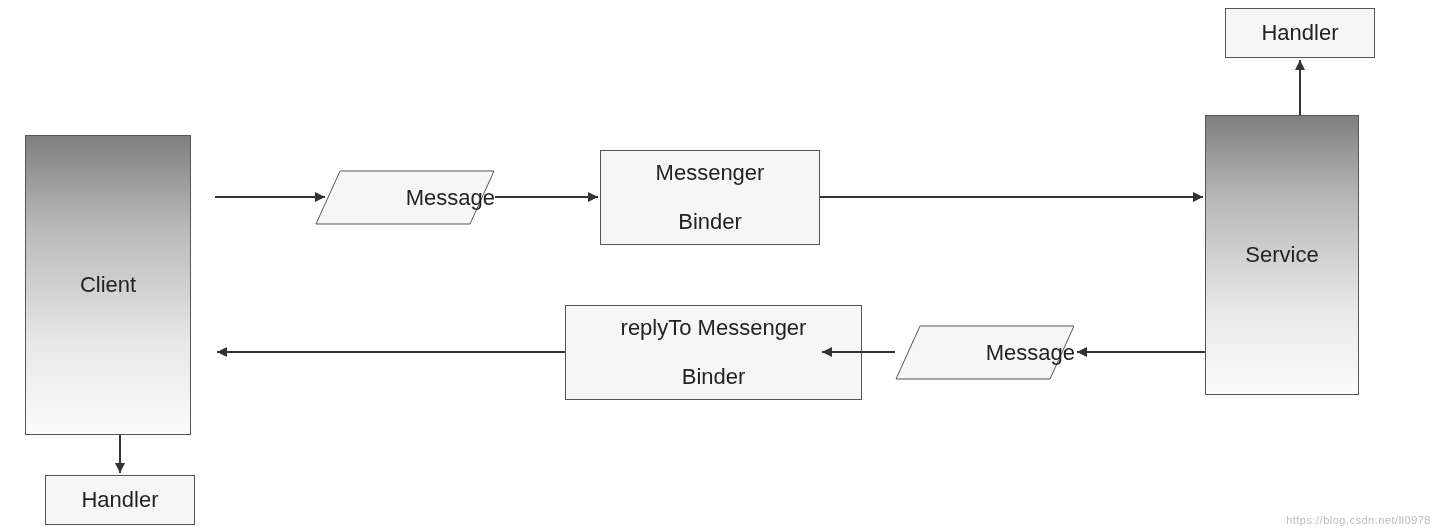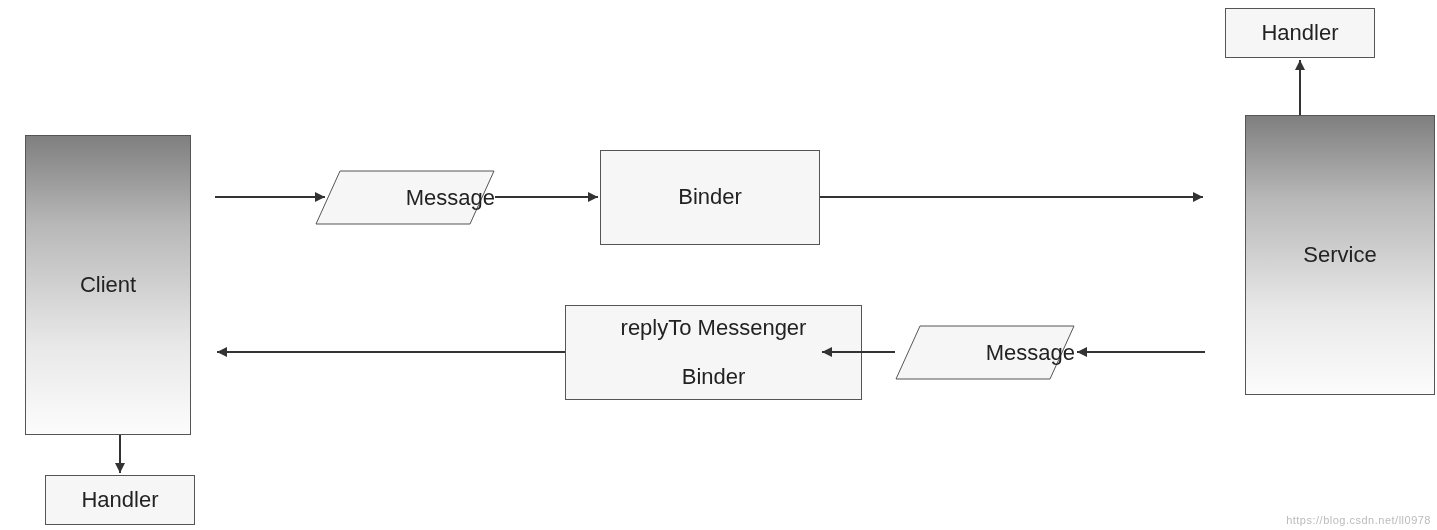--- a/index.html
+++ b/index.html
@@ -65,21 +65,21 @@
     font-family: Arial, sans-serif;
   }
 </style>
 </head>
 <body>
 
 <div class="node shaded" style="left:25px; top:135px; width:166px; height:300px;">
   <span>Client</span>
 </div>
 
-<div class="node shaded" style="left:1205px; top:115px; width:190px; height:280px;margin-left:40px;">
+<div class="node shaded" style="left:1205px; top:115px; width:154px; height:280px;">
   <span>Service</span>
 </div>
 
 <div class="node plain" style="left:1225px; top:8px; width:150px; height:50px;">
   <span>Handler</span>
 </div>
 
 <div class="node plain" style="left:45px; top:475px; width:150px; height:50px;">
   <span>Handler</span>
 </div>
@@ -96,20 +96,21 @@
 <div class="parallelogram" style="left:895px; top:325px; width:180px; height:55px;">
   <svg width="180" height="55">
     <polygon points="25,1 179,1 155,54 1,54" fill="#f6f6f6" stroke="#555" stroke-width="1"></polygon>
   </svg>
   <div class="plabel">
     <span>Message</span>
   </div>
 </div>
 
 <div class="node plain multiline" style="left:600px; top:150px; width:220px; height:95px; flex-direction:column;">
+  <span>Messenger</span>
   <span>Binder</span>
 </div>
 
 <div class="node plain multiline" style="left:565px; top:305px; width:297px; height:95px; flex-direction:column;">
   <span>replyTo  Messenger</span>
   <span>Binder</span>
 </div>
 
 <svg class="arrows" width="1437" height="530">
   <defs>

